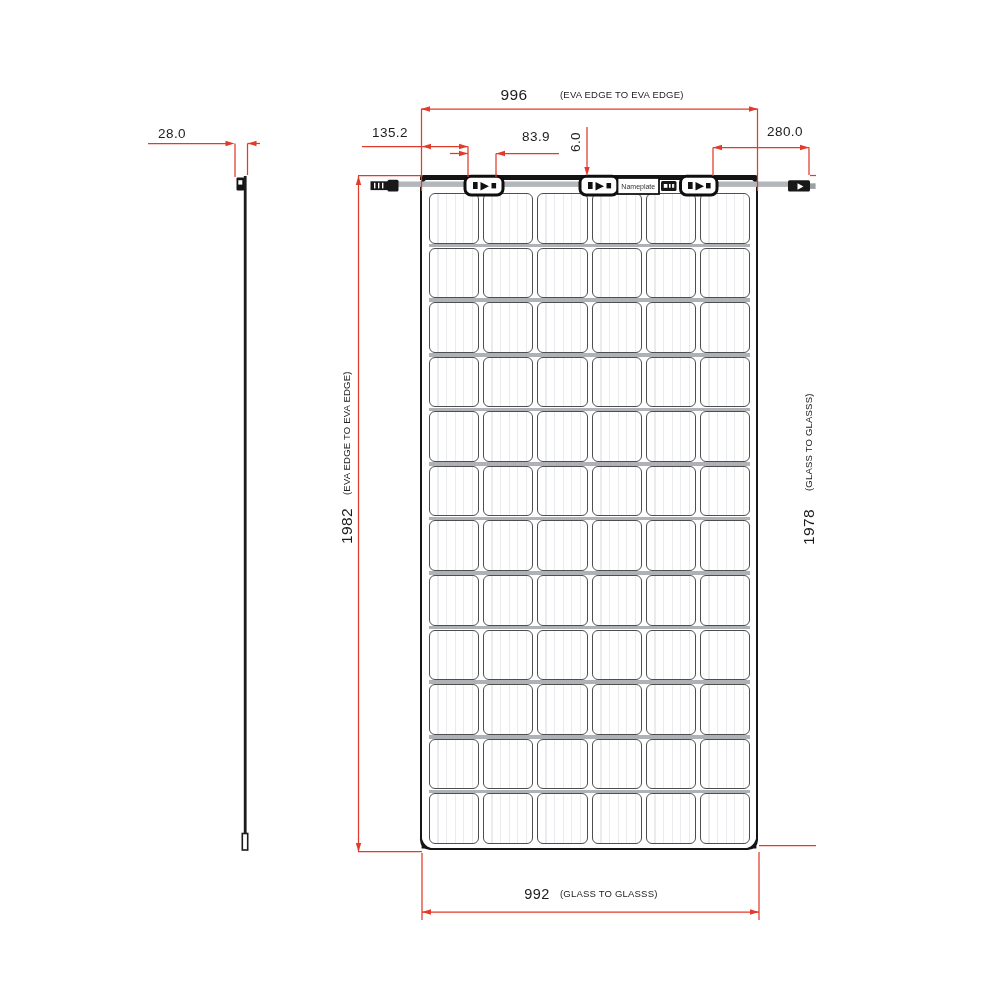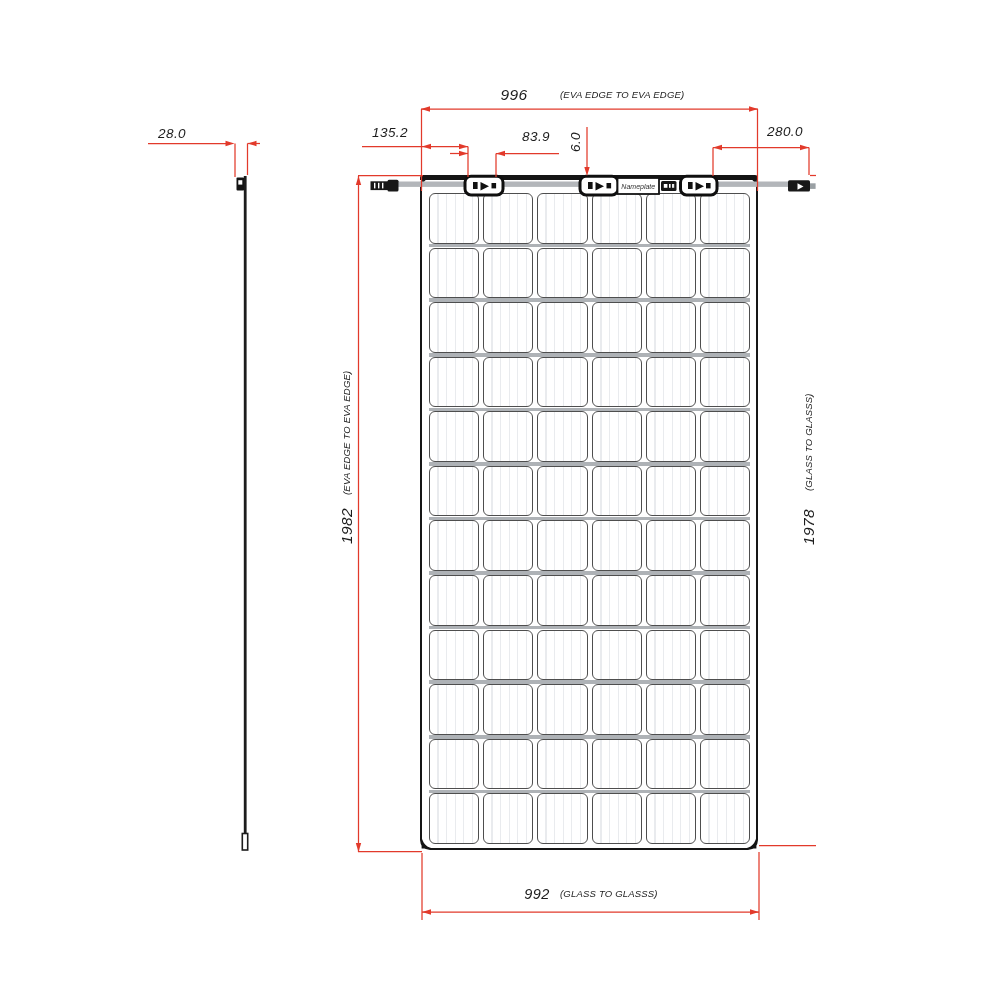--- a/index.html
+++ b/index.html
@@ -1,17 +1,17 @@
 <!DOCTYPE html>
 <html><head>
 <meta charset="utf-8">
 <style>
   html,body{margin:0;padding:0;background:#fff;}
   #canvas{position:relative;width:816px;height:1000px;background:#fff;overflow:hidden;
-          font-family:"Liberation Sans", sans-serif;font-style:italic;}
+          font-family:"Liberation Sans", sans-serif;}
   
   #panel{position:absolute;left:420px;top:175px;width:338px;height:675px;
          border:2.6px solid #161616;border-radius:10px;box-sizing:border-box;background:#fff;}
   #panel-topband{position:absolute;left:420px;top:174.6px;width:338px;height:5px;background:#141414;
                  border-radius:3px 3px 0 0;}
   #cells{position:absolute;left:429px;top:193px;width:321px;height:651px;}
   #ribbons{position:absolute;inset:0;}
   .ribbon{position:absolute;left:0;width:100%;height:3.6px;background:#aeb2b6;}
   #grid{position:absolute;inset:0;display:grid;grid-template-columns:repeat(6,1fr);
         grid-template-rows:repeat(12,1fr);gap:4px;}

